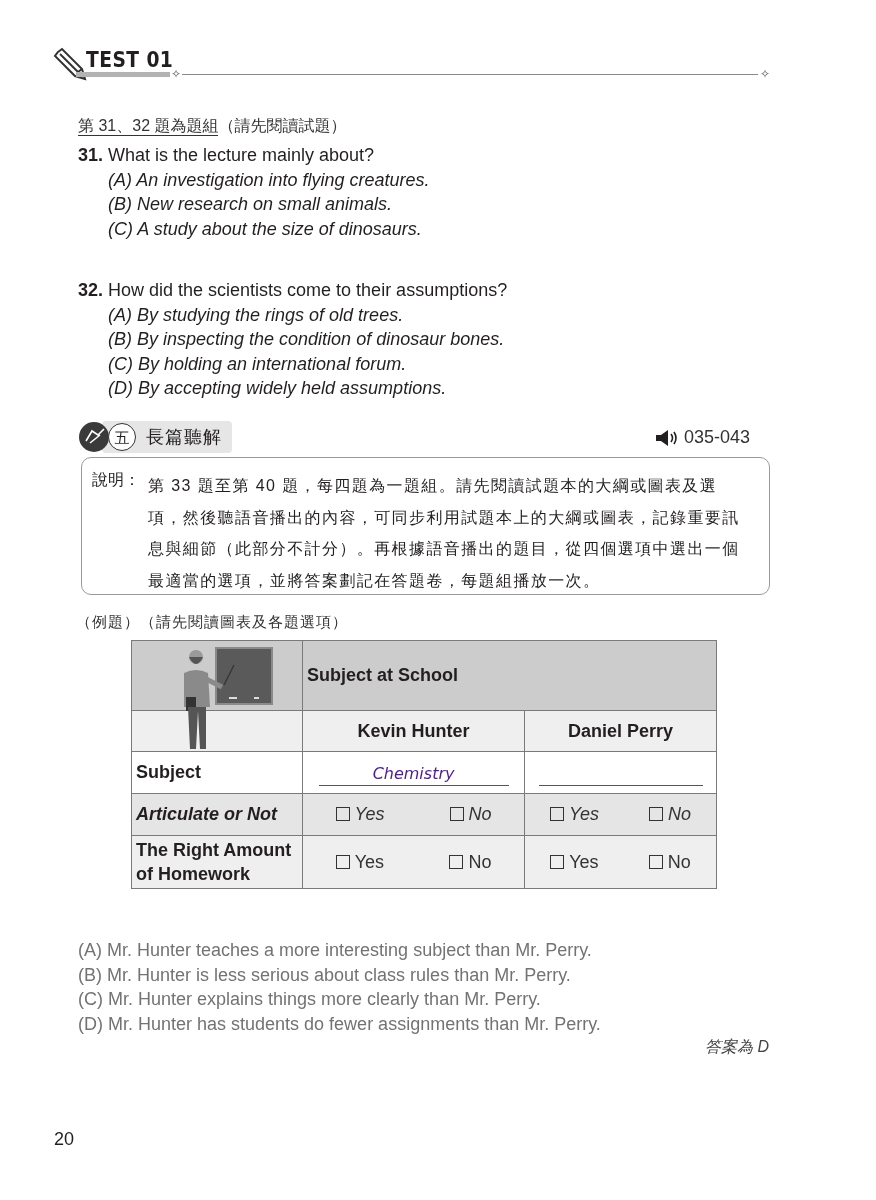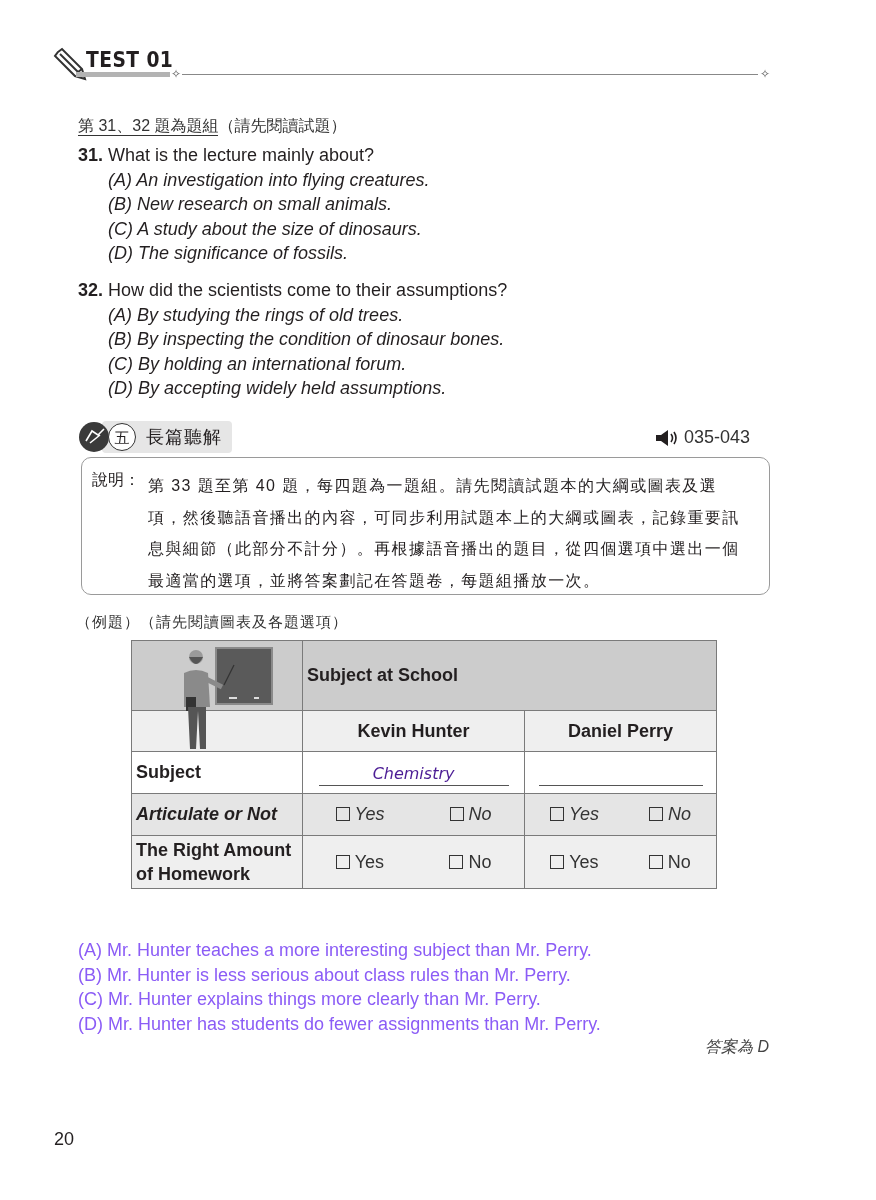--- a/index.html
+++ b/index.html
@@ -58,21 +58,21 @@
   .tall td { height: 52px; }
   .yn { display: flex; justify-content: space-around; align-items: center; color: #333; }
   .box { display: inline-block; width: 12px; height: 12px; border: 1.5px solid #333; margin-right: 5px; vertical-align: -1px; }
   .fill-line { margin: 0 auto; width: 190px; border-bottom: 1.5px solid #555; text-align: center; height: 26px; line-height: 30px;
                font-family: "DejaVu Sans", sans-serif; font-size: 16px; font-style: italic; color: #4c1d95; font-weight: normal; }
   .fill-line.emp { width: 164px; }
 
   .figure { left: 172px; top: 645px; width: 110px; height: 108px; }
 
   
-  .ans { left: 78px; top: 938px; font-size: 18px; line-height: 24.5px; color: #8b5cf6; }
+  .ans { left: 78px; top: 938px; font-size: 18px; line-height: 24.5px; color: #737373; }
   .ans-key { left: 705px; top: 1037px; font-size: 16px; font-style: italic; color: #444; }
   .pageno { left: 54px; top: 1129px; font-size: 18px; color: #231f20; }
 </style>
 </head>
 <body>
 
 <svg class="abs hdr-pencil" viewBox="0 0 36 36">
   <g fill="none" stroke="#333" stroke-width="2">
     <path d="M6 6 L10 3 L30 23 L33 33 L23 30 L3 10 Z"></path>
     <path d="M8 8 L28 28"></path>
@@ -87,21 +87,20 @@
 
 <div class="abs group-label">
   <span class="ul">第 31、32 題為題組</span><span>（請先閱讀試題）</span>
 </div>
 
 <div class="abs q q1">
   <div><span class="qnum">31.</span><span>What is the lecture mainly about?</span></div>
   <div class="opt">(A)  An investigation into flying creatures.</div>
   <div class="opt">(B)  New research on small animals.</div>
   <div class="opt">(C)  A study about the size of dinosaurs.</div>
-  <div class="opt">(D)  The significance of fossils.</div>
 </div>
 
 <div class="abs q q2">
   <div><span class="qnum">32.</span><span>How did the scientists come to their assumptions?</span></div>
   <div class="opt">(A)  By studying the rings of old trees.</div>
   <div class="opt">(B)  By inspecting the condition of dinosaur bones.</div>
   <div class="opt">(C)  By holding an international forum.</div>
   <div class="opt">(D)  By accepting widely held assumptions.</div>
 </div>
 

